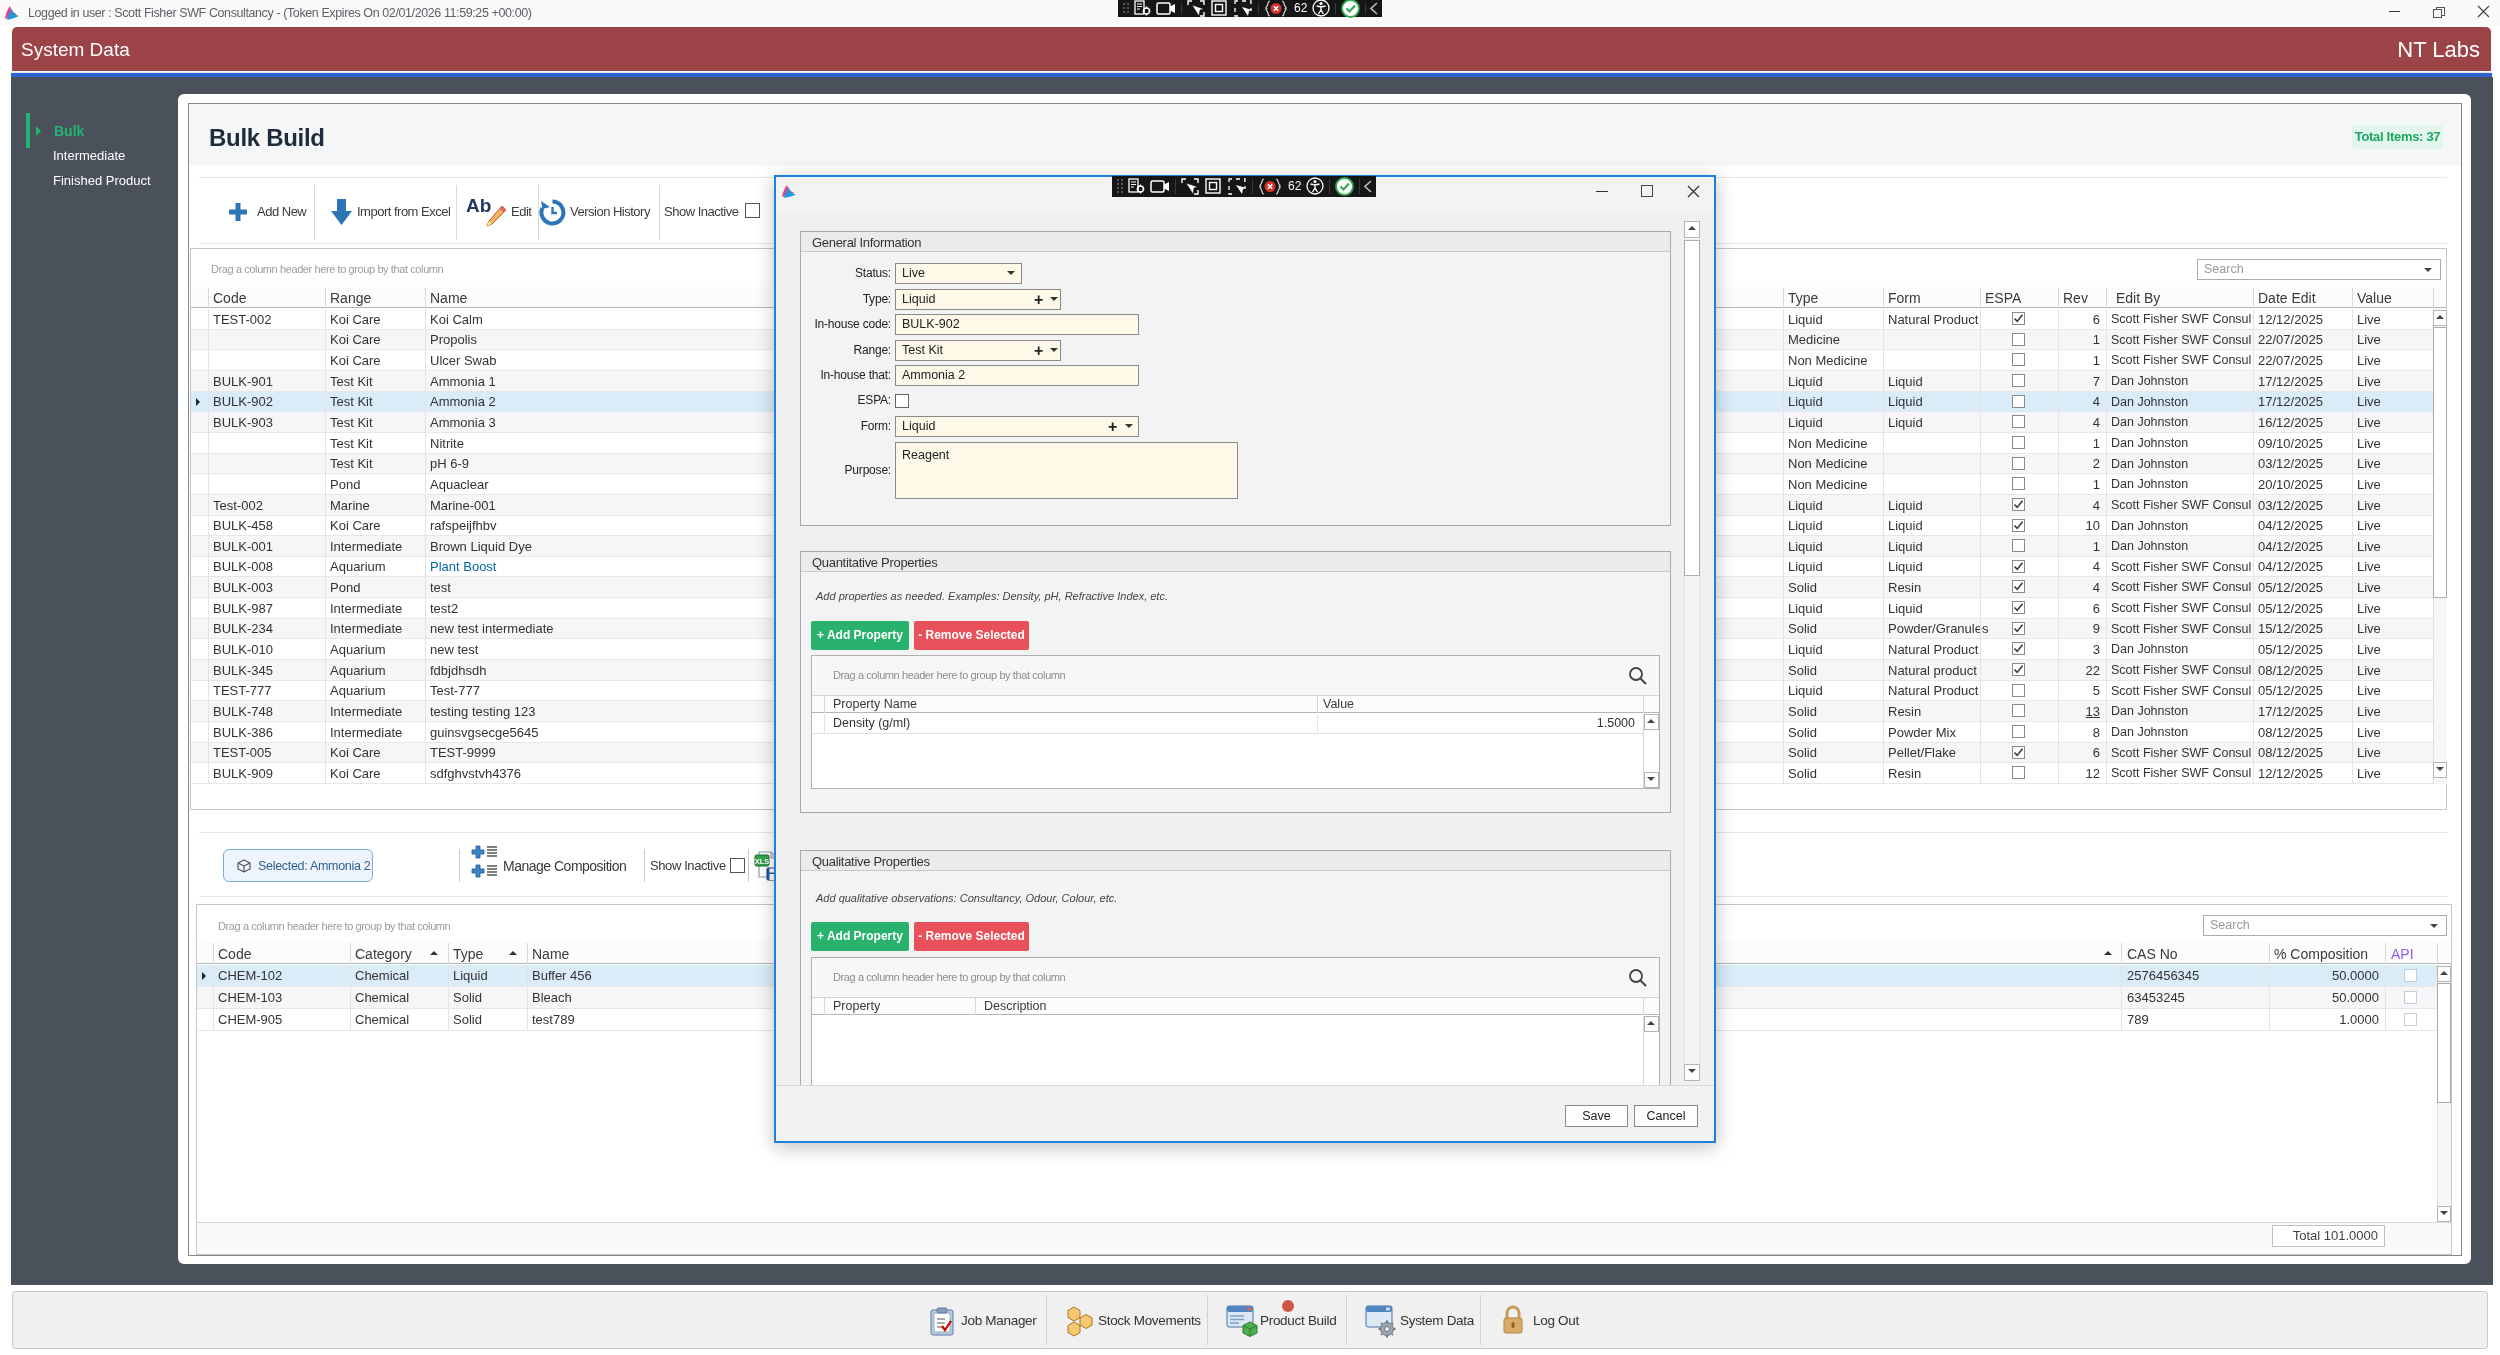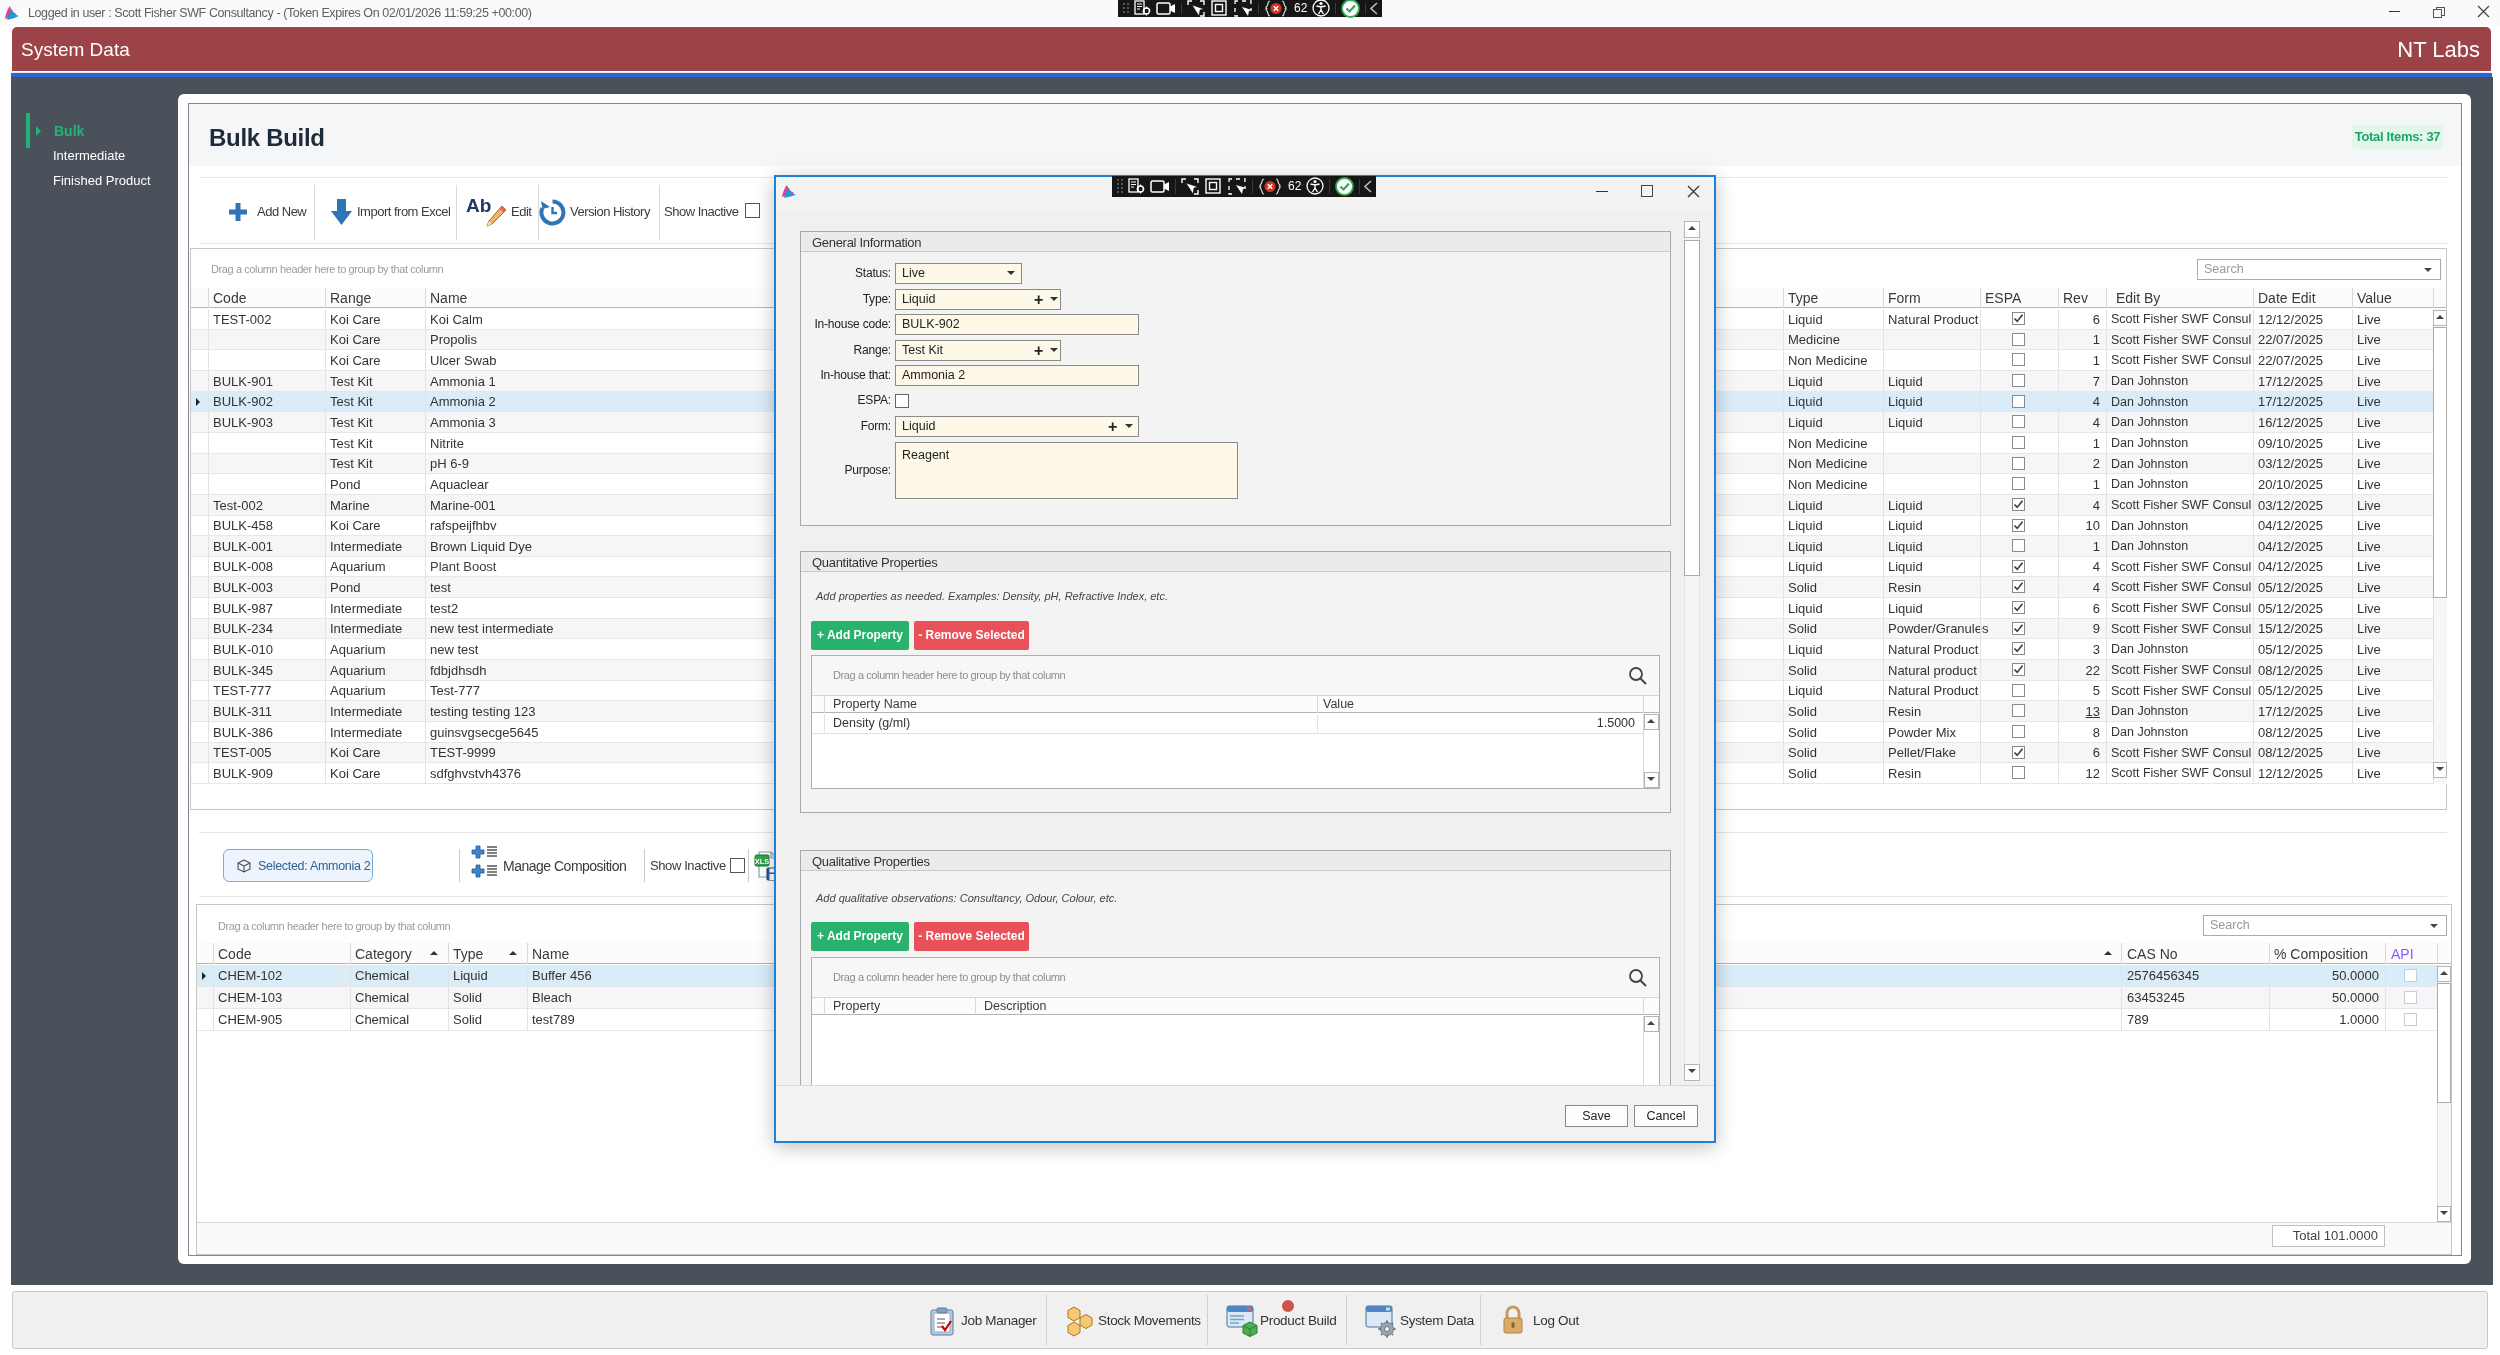--- a/index.html
+++ b/index.html
@@ -222,21 +222,21 @@
 <div class="t" style="left:1788px;top:537px;height:19px;line-height:19px;font-size:13px;color:#333;">Liquid</div>
 <div class="t" style="left:1888px;top:537px;height:19px;line-height:19px;font-size:13px;color:#333;">Liquid</div>
 <div class="a" style="left:2012px;top:539px;width:13px;height:13px;background:#fff;border:1px solid #8a8a8a;"></div>
 <div class="t" style="left:2040px;top:537px;width:60px;height:19px;line-height:19px;font-size:13px;color:#333;text-align:right;">1</div>
 <div class="t" style="left:2111px;top:537px;width:140px;height:19px;line-height:19px;font-size:12.5px;color:#333;overflow:hidden;">Dan Johnston</div>
 <div class="t" style="left:2258px;top:537px;height:19px;line-height:19px;font-size:13px;color:#333;">04/12/2025</div>
 <div class="t" style="left:2357px;top:537px;height:19px;line-height:19px;font-size:13px;color:#333;">Live</div>
 <div class="a " style="left:191px;top:557px;width:2255px;height:20px;background:#fff;border-bottom:1px solid #e7e7ea;"></div>
 <div class="t" style="left:213px;top:558px;height:18px;line-height:18px;font-size:13px;color:#333;">BULK-008</div>
 <div class="t" style="left:330px;top:558px;height:18px;line-height:18px;font-size:13px;color:#333;">Aquarium</div>
-<div class="t" style="left:430px;top:558px;height:18px;line-height:18px;font-size:13px;color:#404040;">Plant Boost</div>
+<div class="t" style="left:430px;top:558px;height:18px;line-height:18px;font-size:13px;color:#0369a1;">Plant Boost</div>
 <div class="t" style="left:1788px;top:558px;height:18px;line-height:18px;font-size:13px;color:#333;">Liquid</div>
 <div class="t" style="left:1888px;top:558px;height:18px;line-height:18px;font-size:13px;color:#333;">Liquid</div>
 <div class="a" style="left:2012px;top:560px;width:13px;height:13px;background:#fff;border:1px solid #8a8a8a;">
     <svg width="11" height="11" viewBox="0 0 11 11" style="position:absolute;left:0;top:0">
       <path d="M1.5 5.5 L4.2 8.4 L9.5 1.8" stroke="#3a3a3a" stroke-width="1.6" fill="none"></path>
     </svg>
   </div>
 <div class="t" style="left:2040px;top:558px;width:60px;height:18px;line-height:18px;font-size:13px;color:#333;text-align:right;">4</div>
 <div class="t" style="left:2111px;top:558px;width:140px;height:18px;line-height:18px;font-size:12.5px;color:#333;overflow:hidden;">Scott Fisher SWF Consultan...</div>
 <div class="t" style="left:2258px;top:558px;height:18px;line-height:18px;font-size:13px;color:#333;">04/12/2025</div>
@@ -321,21 +321,21 @@
 <div class="t" style="left:330px;top:682px;height:18px;line-height:18px;font-size:13px;color:#333;">Aquarium</div>
 <div class="t" style="left:430px;top:682px;height:18px;line-height:18px;font-size:13px;color:#333;">Test-777</div>
 <div class="t" style="left:1788px;top:682px;height:18px;line-height:18px;font-size:13px;color:#333;">Liquid</div>
 <div class="t" style="left:1888px;top:682px;height:18px;line-height:18px;font-size:13px;color:#333;">Natural Product</div>
 <div class="a" style="left:2012px;top:684px;width:13px;height:13px;background:#fff;border:1px solid #8a8a8a;"></div>
 <div class="t" style="left:2040px;top:682px;width:60px;height:18px;line-height:18px;font-size:13px;color:#333;text-align:right;">5</div>
 <div class="t" style="left:2111px;top:682px;width:140px;height:18px;line-height:18px;font-size:12.5px;color:#333;overflow:hidden;">Scott Fisher SWF Consultan...</div>
 <div class="t" style="left:2258px;top:682px;height:18px;line-height:18px;font-size:13px;color:#333;">05/12/2025</div>
 <div class="t" style="left:2357px;top:682px;height:18px;line-height:18px;font-size:13px;color:#333;">Live</div>
 <div class="a " style="left:191px;top:701px;width:2255px;height:21px;background:#f6f6f9;border-bottom:1px solid #e7e7ea;"></div>
-<div class="t" style="left:213px;top:702px;height:19px;line-height:19px;font-size:13px;color:#333;">BULK-311</div>
+<div class="t" style="left:213px;top:702px;height:19px;line-height:19px;font-size:13px;color:#333;">BULK-748</div>
 <div class="t" style="left:330px;top:702px;height:19px;line-height:19px;font-size:13px;color:#333;">Intermediate</div>
 <div class="t" style="left:430px;top:702px;height:19px;line-height:19px;font-size:13px;color:#333;">testing testing 123</div>
 <div class="t" style="left:1788px;top:702px;height:19px;line-height:19px;font-size:13px;color:#333;">Solid</div>
 <div class="t" style="left:1888px;top:702px;height:19px;line-height:19px;font-size:13px;color:#333;">Resin</div>
 <div class="a" style="left:2012px;top:704px;width:13px;height:13px;background:#fff;border:1px solid #8a8a8a;"></div>
 <div class="t" style="left:2040px;top:702px;width:60px;height:19px;line-height:19px;font-size:13px;color:#333;text-align:right;text-decoration:underline;">13</div>
 <div class="t" style="left:2111px;top:702px;width:140px;height:19px;line-height:19px;font-size:12.5px;color:#333;overflow:hidden;">Dan Johnston</div>
 <div class="t" style="left:2258px;top:702px;height:19px;line-height:19px;font-size:13px;color:#333;">17/12/2025</div>
 <div class="t" style="left:2357px;top:702px;height:19px;line-height:19px;font-size:13px;color:#333;">Live</div>
 <div class="a " style="left:191px;top:722px;width:2255px;height:21px;background:#fff;border-bottom:1px solid #e7e7ea;"></div>

